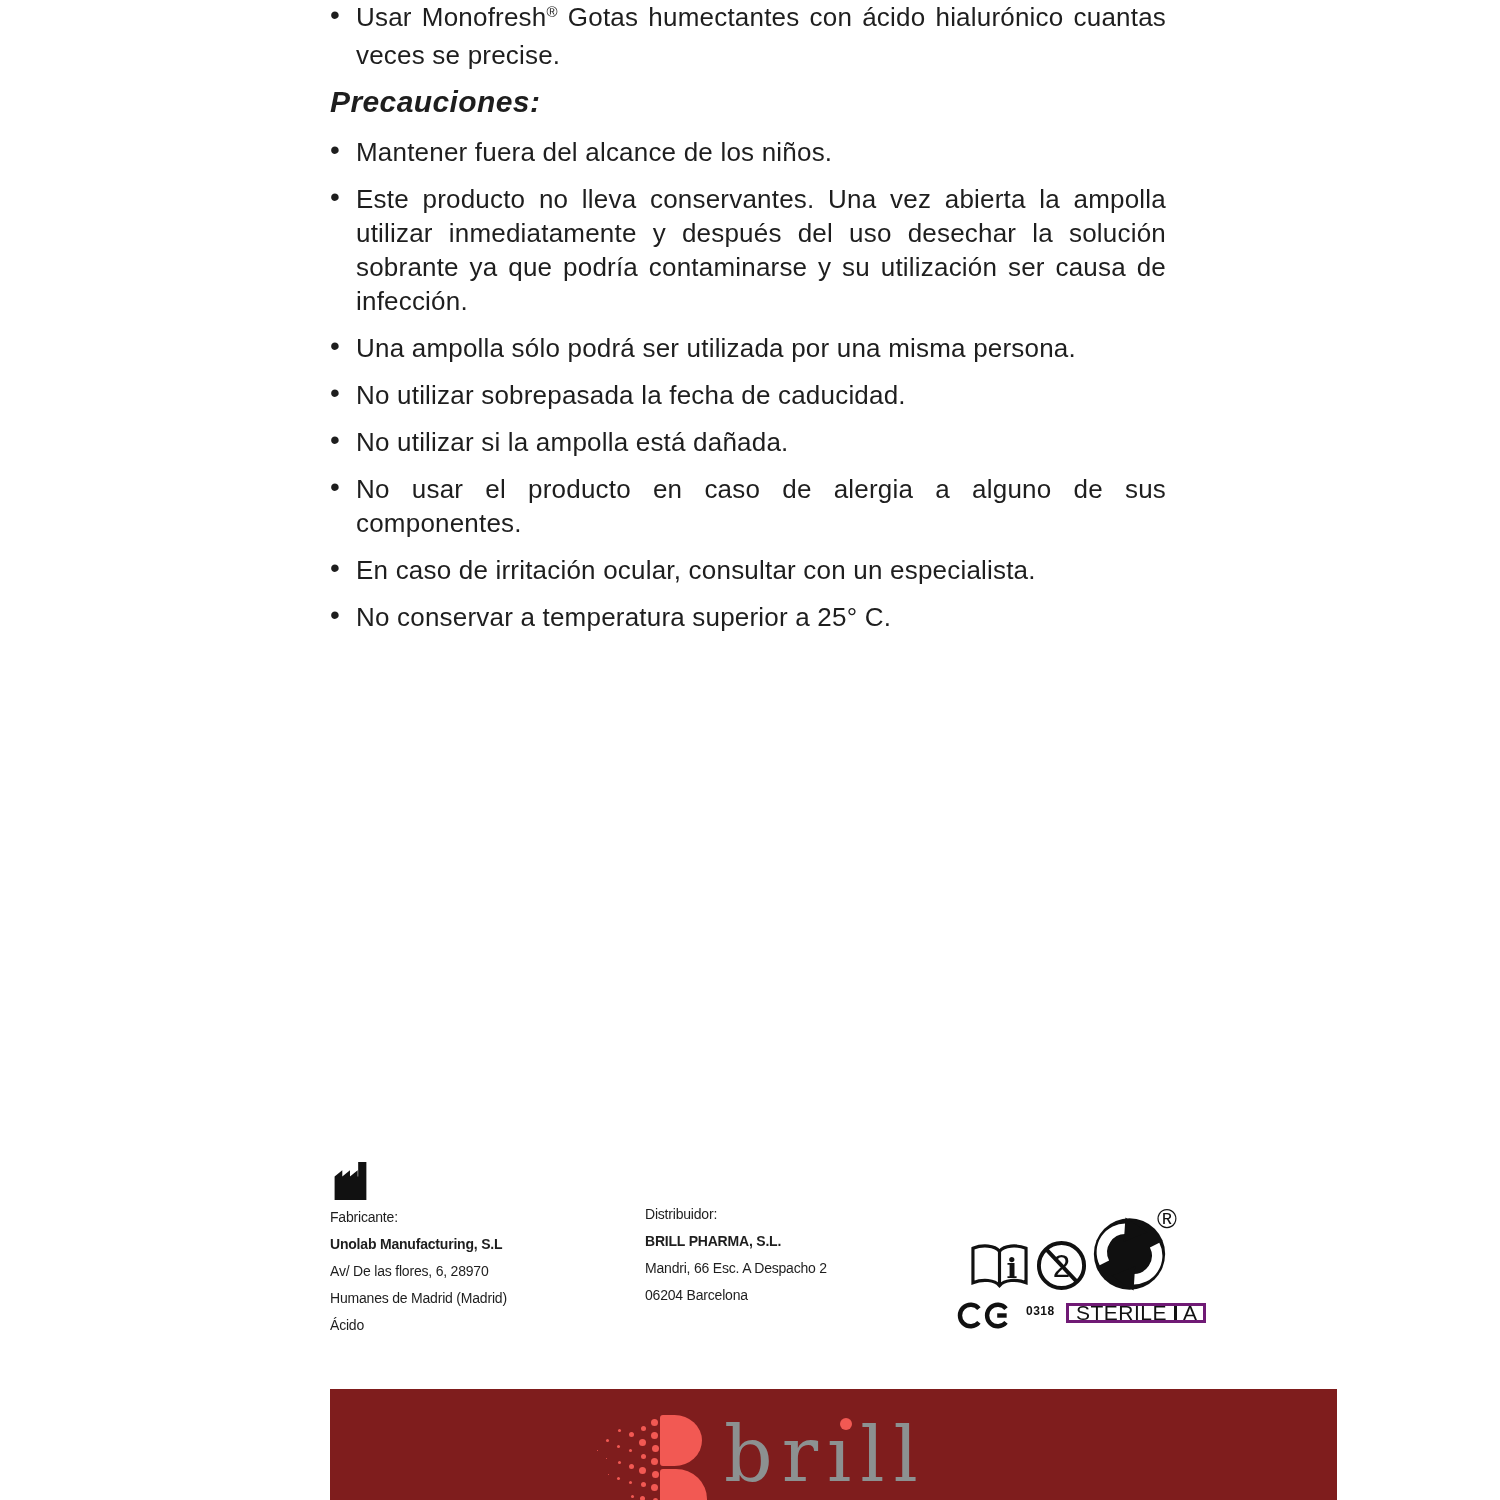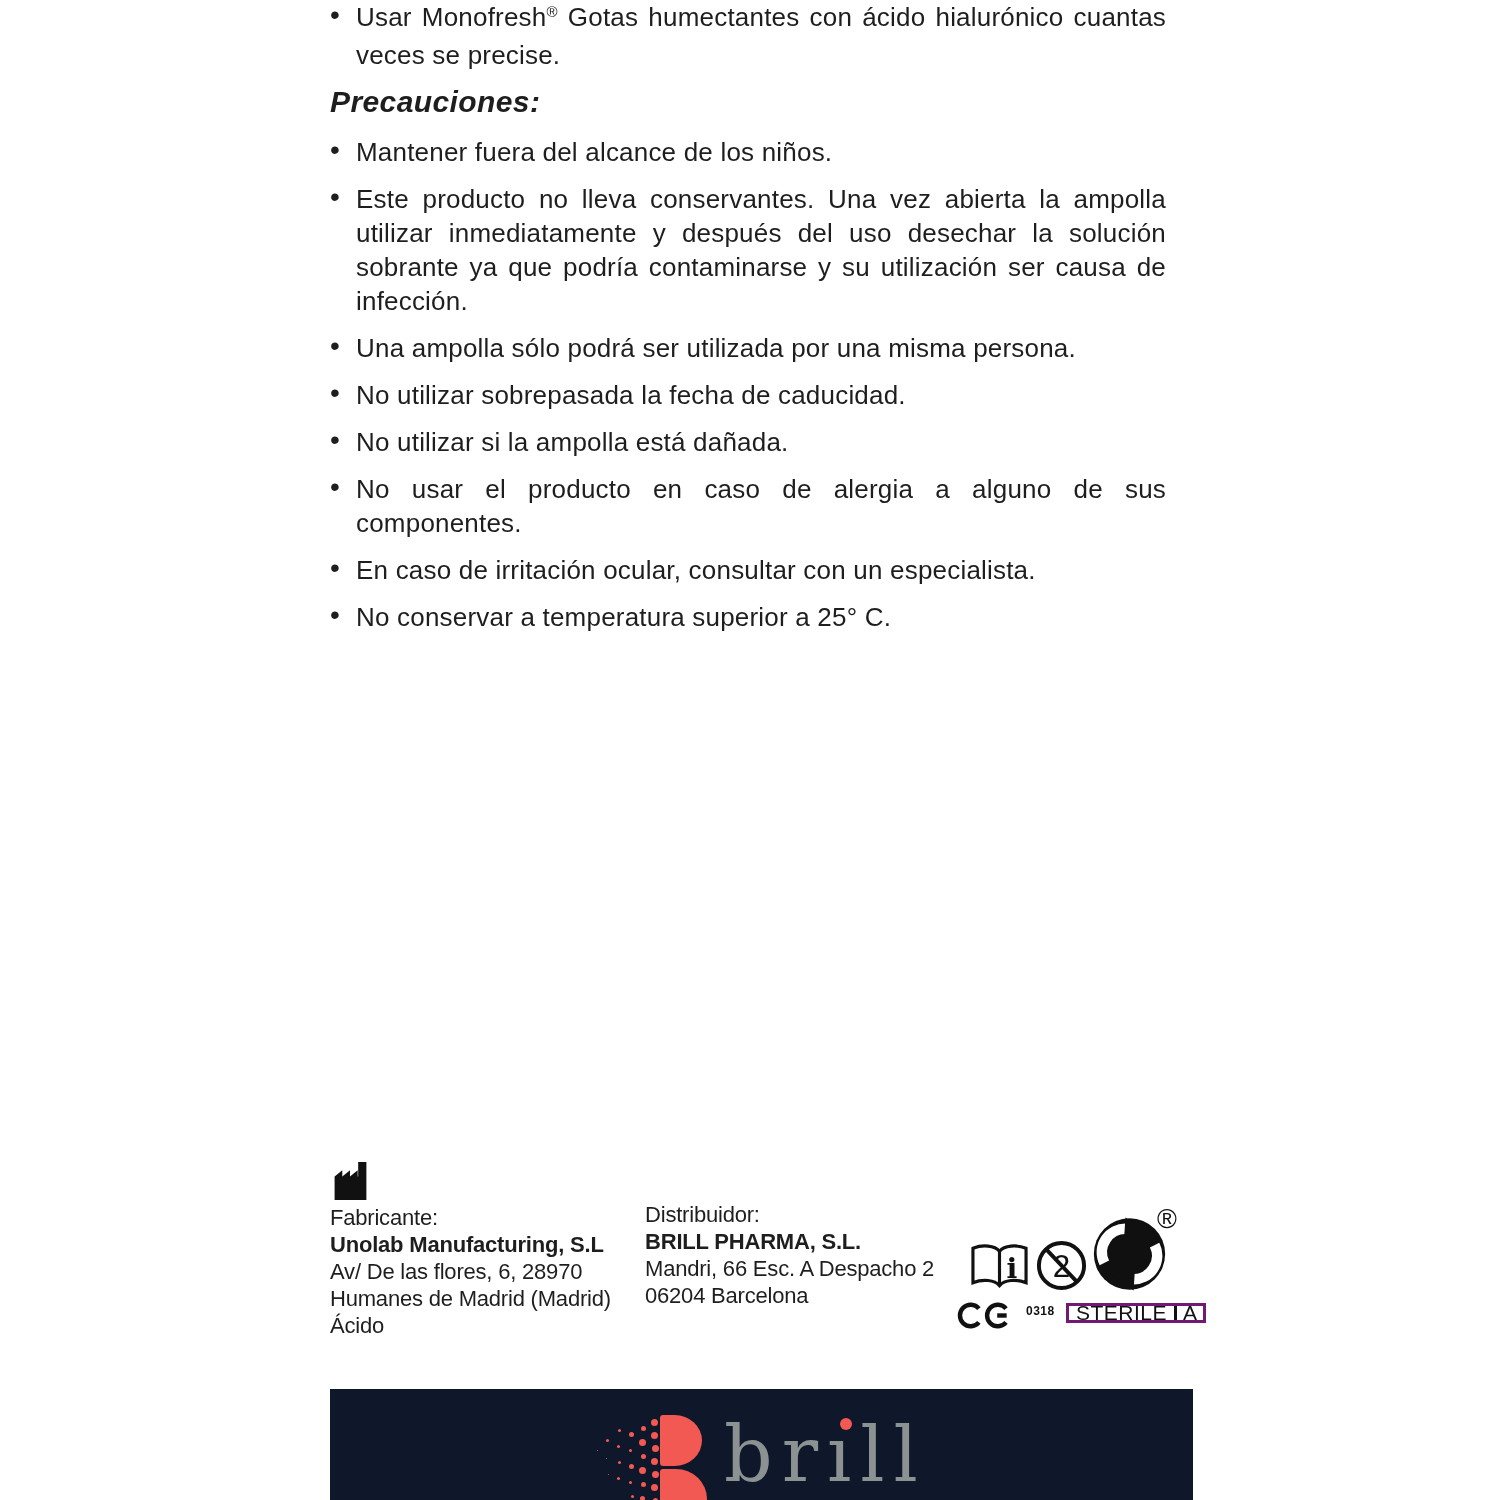--- a/index.html
+++ b/index.html
@@ -20,21 +20,21 @@
   .reg-sup { font-size:15px; position:relative; top:-9px; }
   .section-heading {
     font-size:30px; font-weight:bold; letter-spacing:0.4px;
     text-align:left; margin:12px 0 16px;font-style:italic;
   }
   .composition { margin-top:6px; }
   .composition .comp-heading { font-weight:bold; font-size:28px; letter-spacing:0.3px; }
 
   
   .factory-icon { position:absolute; left:332px; top:1160px; }
-  .address-block { position:absolute; font-size:22px; line-height:27px; letter-spacing:-0.2px; }
+  .address-block { position:absolute; font-size:14px; line-height:27px; letter-spacing:-0.2px; }
   .addr-manufacturer { left:330px; top:1204px; }
   .addr-distributor  { left:645px; top:1201px; }
   .address-block .bold { font-weight:bold; }
 
   .consult-icon  { position:absolute; left:970px;  top:1242px; }
   .noreuse-icon  { position:absolute; left:1035px; top:1239px; }
   .greendot-icon { position:absolute; left:1089px; top:1212px; }
   .registered-mark { position:absolute; left:1157px; top:1204px; font-size:27px; color:#111; }
 
   .ce-row { position:absolute; left:957px; top:1301px; display:flex; align-items:flex-start; }
@@ -42,22 +42,22 @@
 
   .sterile-box {
     position:absolute; left:1066px; top:1303px; height:20px;
     border:3px solid #701a75; display:flex; align-items:stretch; color:#111;
   }
   .sterile-main { display:flex; align-items:center; padding:0 7px; font-size:21px; letter-spacing:0.5px; }
   .sterile-a { border-left:3px solid #111; display:flex; align-items:center; padding:0 6px; font-size:21px; }
 
   
   .brand-strip {
-    position:absolute; left:330px; top:1389px; width:863px; height:111px;
-    background:#0f172a; overflow:hidden;padding-left:35px;
+    position:absolute; left:330px; top:1389px; width:1007px; height:111px;
+    background:#7f1d1d; overflow:hidden;padding-left:35px;
   }
   .brill-logo { position:absolute; left:268px; top:26px; display:flex; align-items:flex-start; color:#8c9191; }
   .b-block { position:relative; width:50px; height:110px; margin-left:62px; }
   .lobe { position:absolute; background:#f25953; }
   .lobe-top    { left:0; top:0;    width:42px; height:51px; border-radius:3px 28px 28px 3px / 3px 26px 26px 3px; }
   .lobe-bottom { left:0; top:54px; width:47px; height:60px; border-radius:3px 31px 31px 3px / 3px 30px 30px 3px; }
   .b-dots {
     position:absolute; left:-9px; top:4px; width:7px; height:7px; border-radius:50%;
     background:currentColor; color:#f25953;
     box-shadow:

